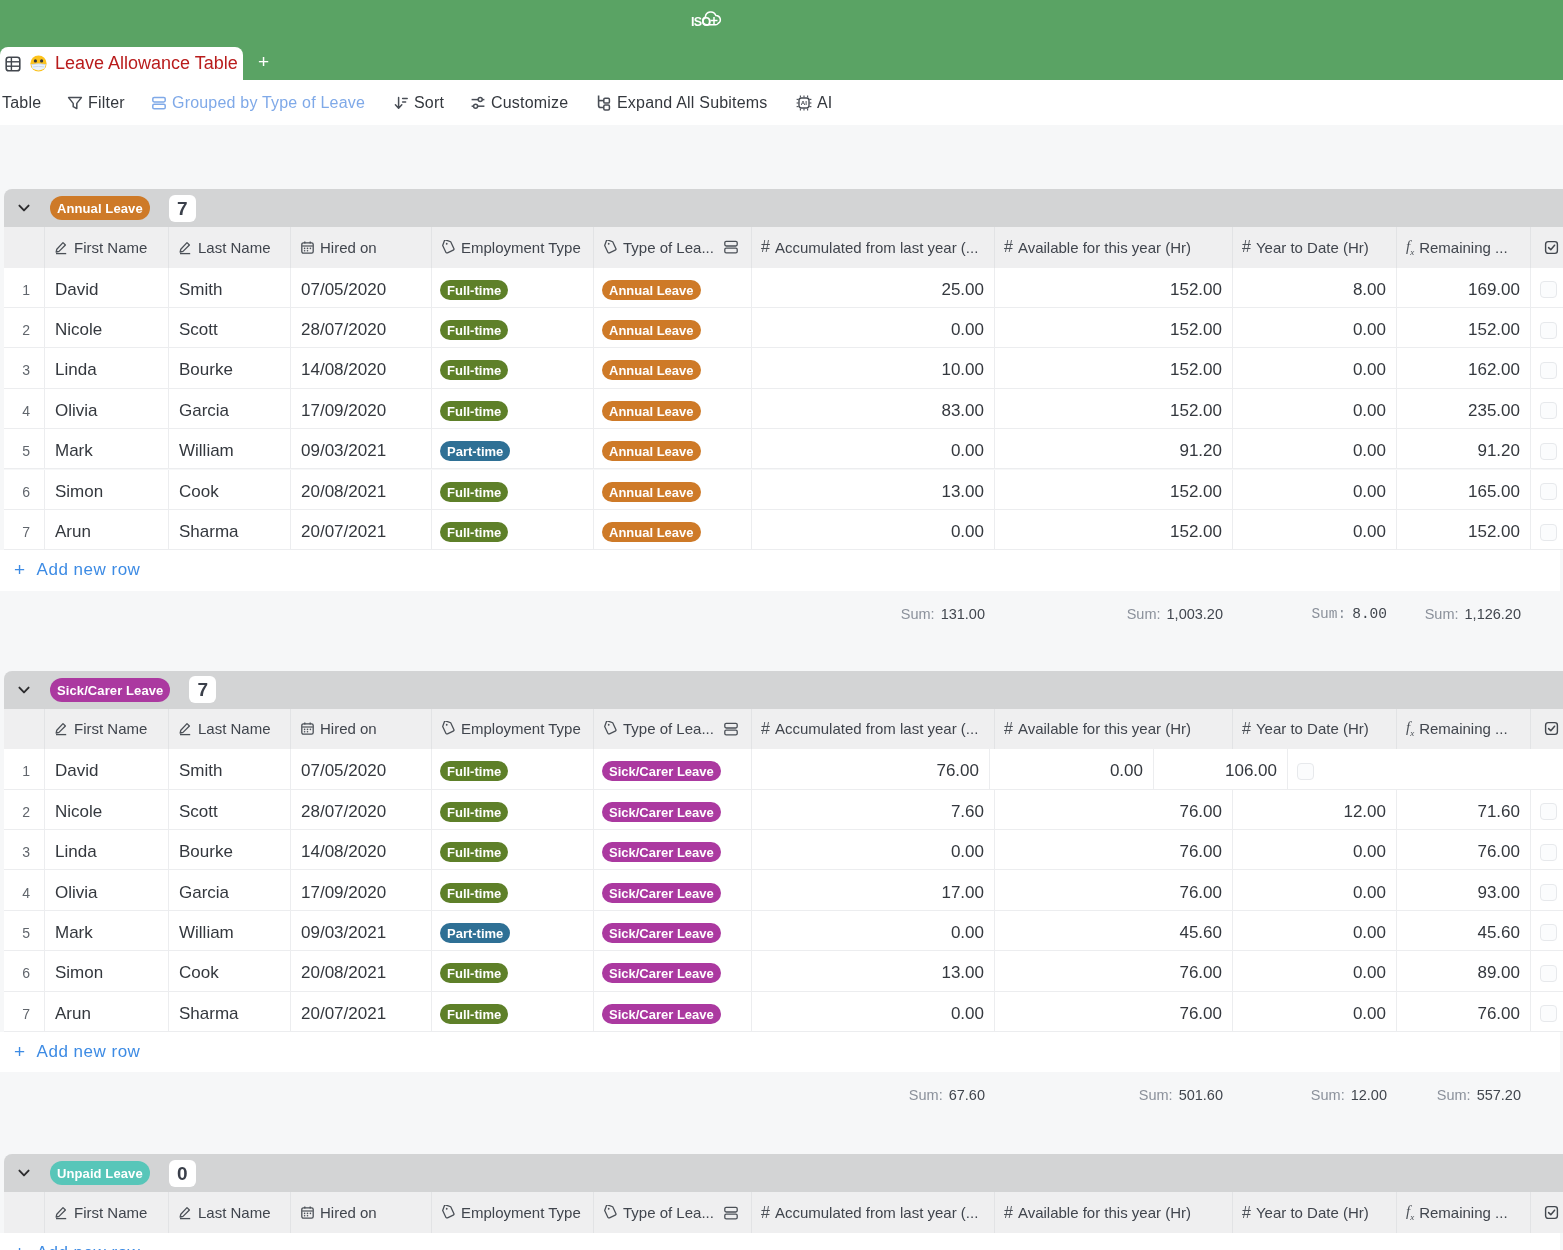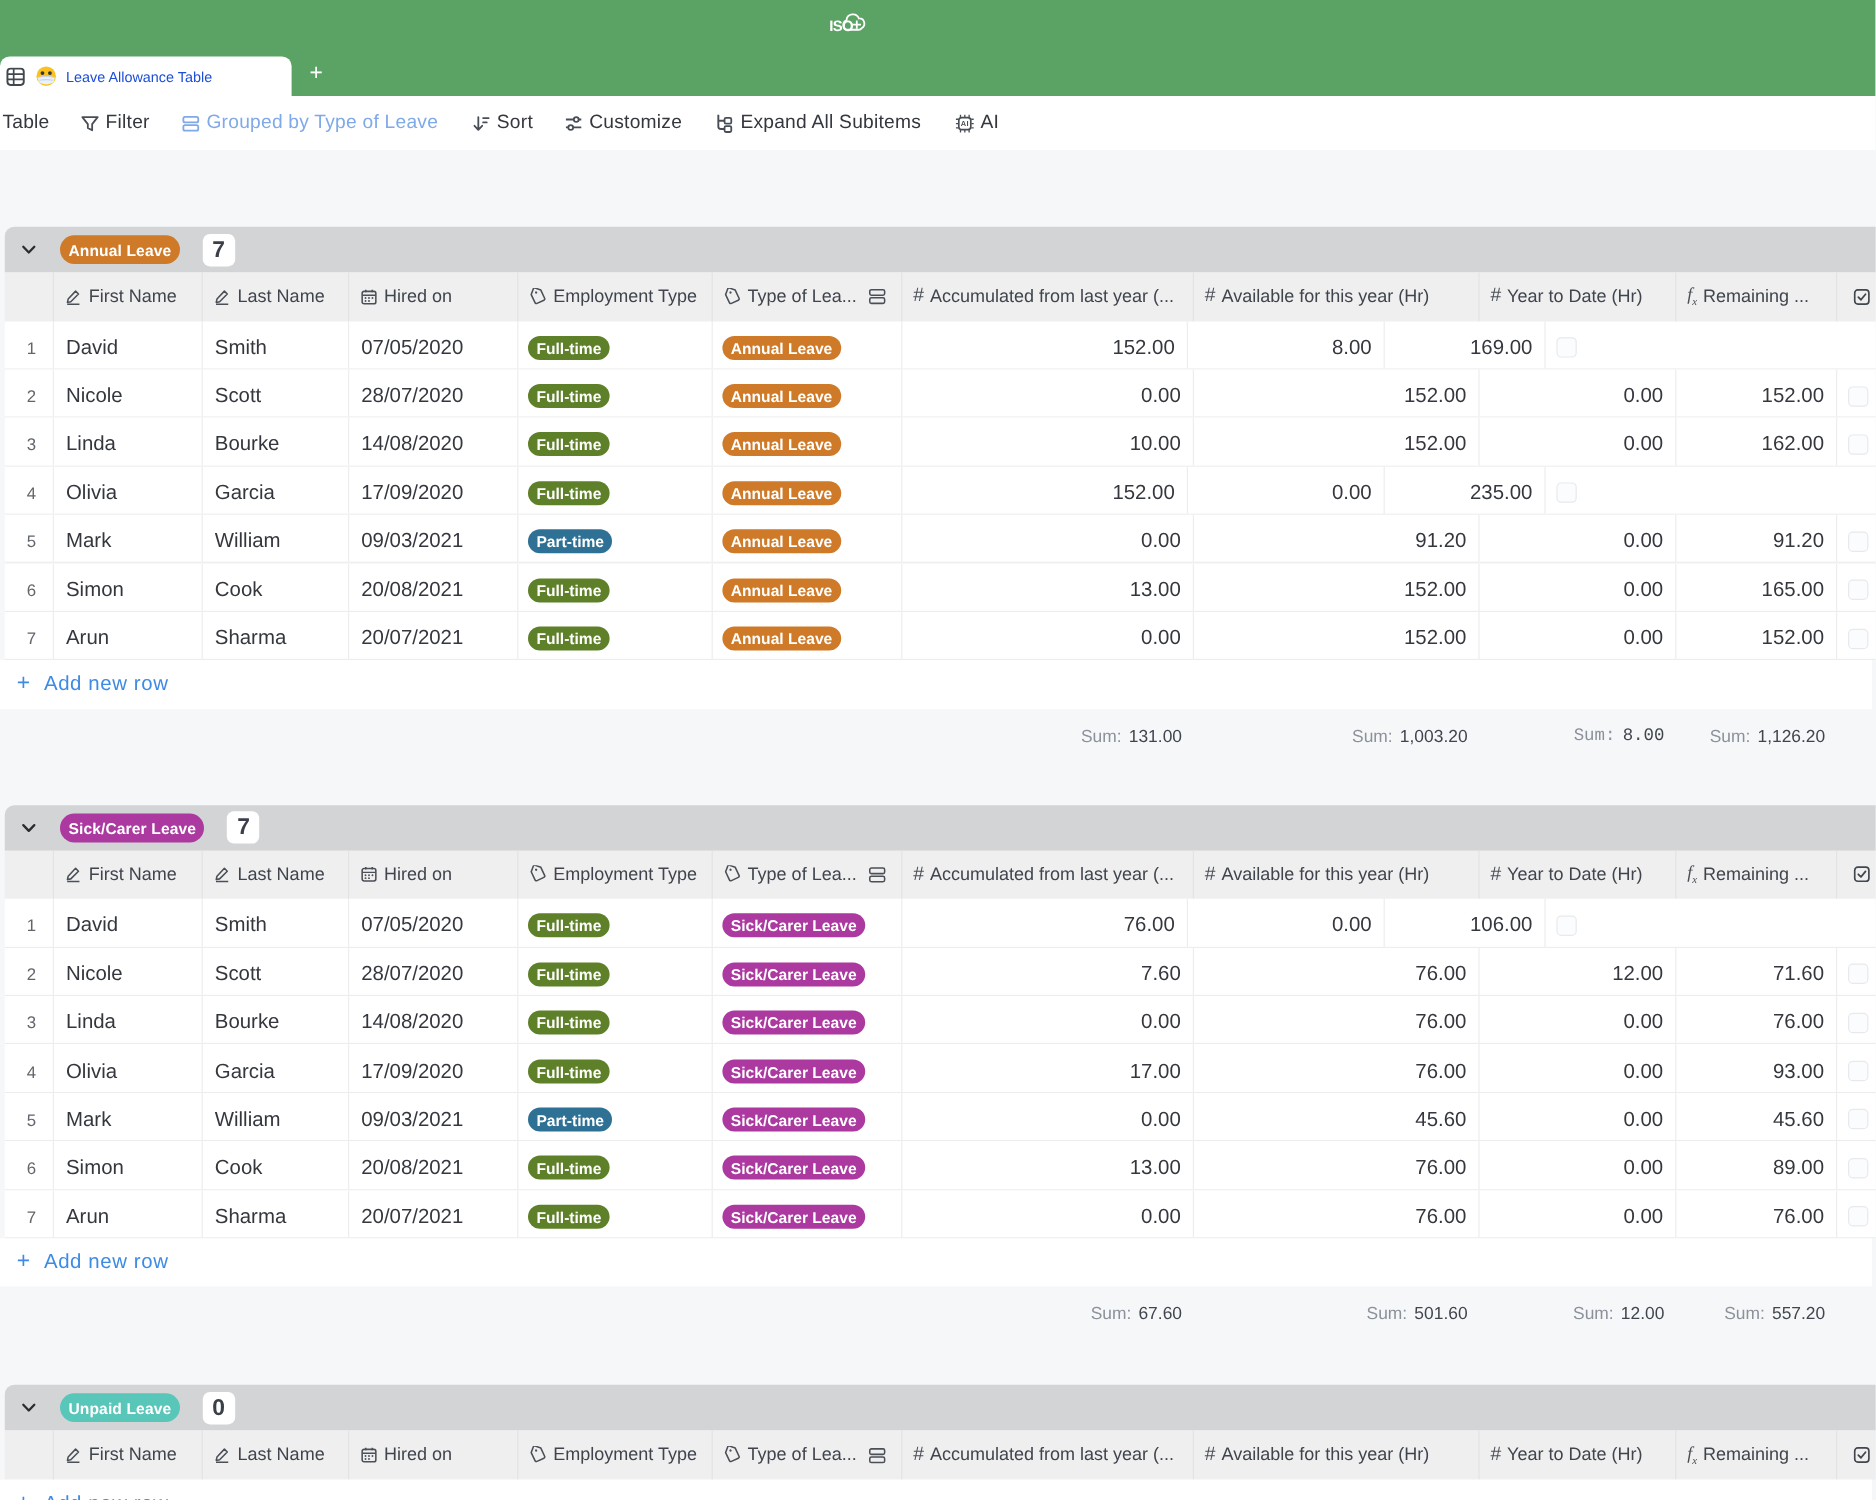--- a/index.html
+++ b/index.html
@@ -1,20 +1,20 @@
 <!DOCTYPE html>
 <html><head><meta charset="utf-8"><style>
 * { margin:0; padding:0; box-sizing:border-box; }
 html,body { width:1563px; height:1250px; overflow:hidden; background:#f6f7f8;
   font-family:"Liberation Sans",sans-serif; position:relative; }
 .abs { position:absolute; }
 .top { left:0; top:0; width:1563px; height:80px; background:#5aa364; }
 .tab { left:0; top:47px; width:243px; height:33px; background:#fff; border-radius:8px 8px 0 0;
   display:flex; align-items:center; padding-left:5px; }
-.tab .t { font-size:12px; color:#1d4ed8; margin-left:8px; }
+.tab .t { font-size:18px; color:#b91c1c; margin-left:8px; }
 .plus { left:258px; top:51px; color:#fff; font-size:19px; font-weight:400; }
 .toolbar { left:0; top:80px; width:1563px; height:45px; background:#fff; }
 .ti { position:absolute; top:80px; height:45px; display:flex; align-items:center; gap:5px;
   font-size:16px; letter-spacing:0.2px; color:#34383e; white-space:nowrap; }
 .gbar { left:4px; width:1560px; height:38.0px; background:#d3d4d5; border-radius:8px 0 0 0;
   display:flex; align-items:center; }
 .pill { display:inline-block; height:24px; line-height:25px; border-radius:12px; padding:0 7px;
   color:#fff; font-size:13px; font-weight:bold; letter-spacing:0.1px; }
 .cnt { display:inline-block; width:27px; height:27px; line-height:28px; text-align:center;
   background:#fff; border-radius:6px; color:#3a3f4a; font-size:19px; font-weight:bold; }
@@ -226,20 +226,21 @@
     <div class="dc rn" style="width:41px;">1</div>
     <div class="dc" style="width:124px;">David</div>
     <div class="dc" style="width:122px;">Smith</div>
     <div class="dc" style="width:141px;">07/05/2020</div>
     <div class="dc" style="width:162px;padding-left:8px;">
       <span class="vpill" style="background:#5e8029">Full-time</span>
     </div>
     <div class="dc" style="width:158px;padding-left:8px;">
       <span class="vpill" style="background:#ce7a28">Annual Leave</span>
     </div>
+    <div class="dc num" style="width:243px;">25.00</div>
     <div class="dc num" style="width:238px;">152.00</div>
     <div class="dc num" style="width:164px;">8.00</div>
     <div class="dc num" style="width:134px;">169.00</div>
     <div class="dc" style="width:33px;border-right:none;padding-left:9px;">
       <span class="cb"></span>
     </div>
   </div>
 <div class="abs row" style="top:307.9px;left:4px;">
     <div class="dc rn" style="width:41px;">2</div>
     <div class="dc" style="width:124px;">Nicole</div>
@@ -282,20 +283,21 @@
     <div class="dc rn" style="width:41px;">4</div>
     <div class="dc" style="width:124px;">Olivia</div>
     <div class="dc" style="width:122px;">Garcia</div>
     <div class="dc" style="width:141px;">17/09/2020</div>
     <div class="dc" style="width:162px;padding-left:8px;">
       <span class="vpill" style="background:#5e8029">Full-time</span>
     </div>
     <div class="dc" style="width:158px;padding-left:8px;">
       <span class="vpill" style="background:#ce7a28">Annual Leave</span>
     </div>
+    <div class="dc num" style="width:243px;">83.00</div>
     <div class="dc num" style="width:238px;">152.00</div>
     <div class="dc num" style="width:164px;">0.00</div>
     <div class="dc num" style="width:134px;">235.00</div>
     <div class="dc" style="width:33px;border-right:none;padding-left:9px;">
       <span class="cb"></span>
     </div>
   </div>
 <div class="abs row" style="top:429.0999999999999px;left:4px;">
     <div class="dc rn" style="width:41px;">5</div>
     <div class="dc" style="width:124px;">Mark</div>

